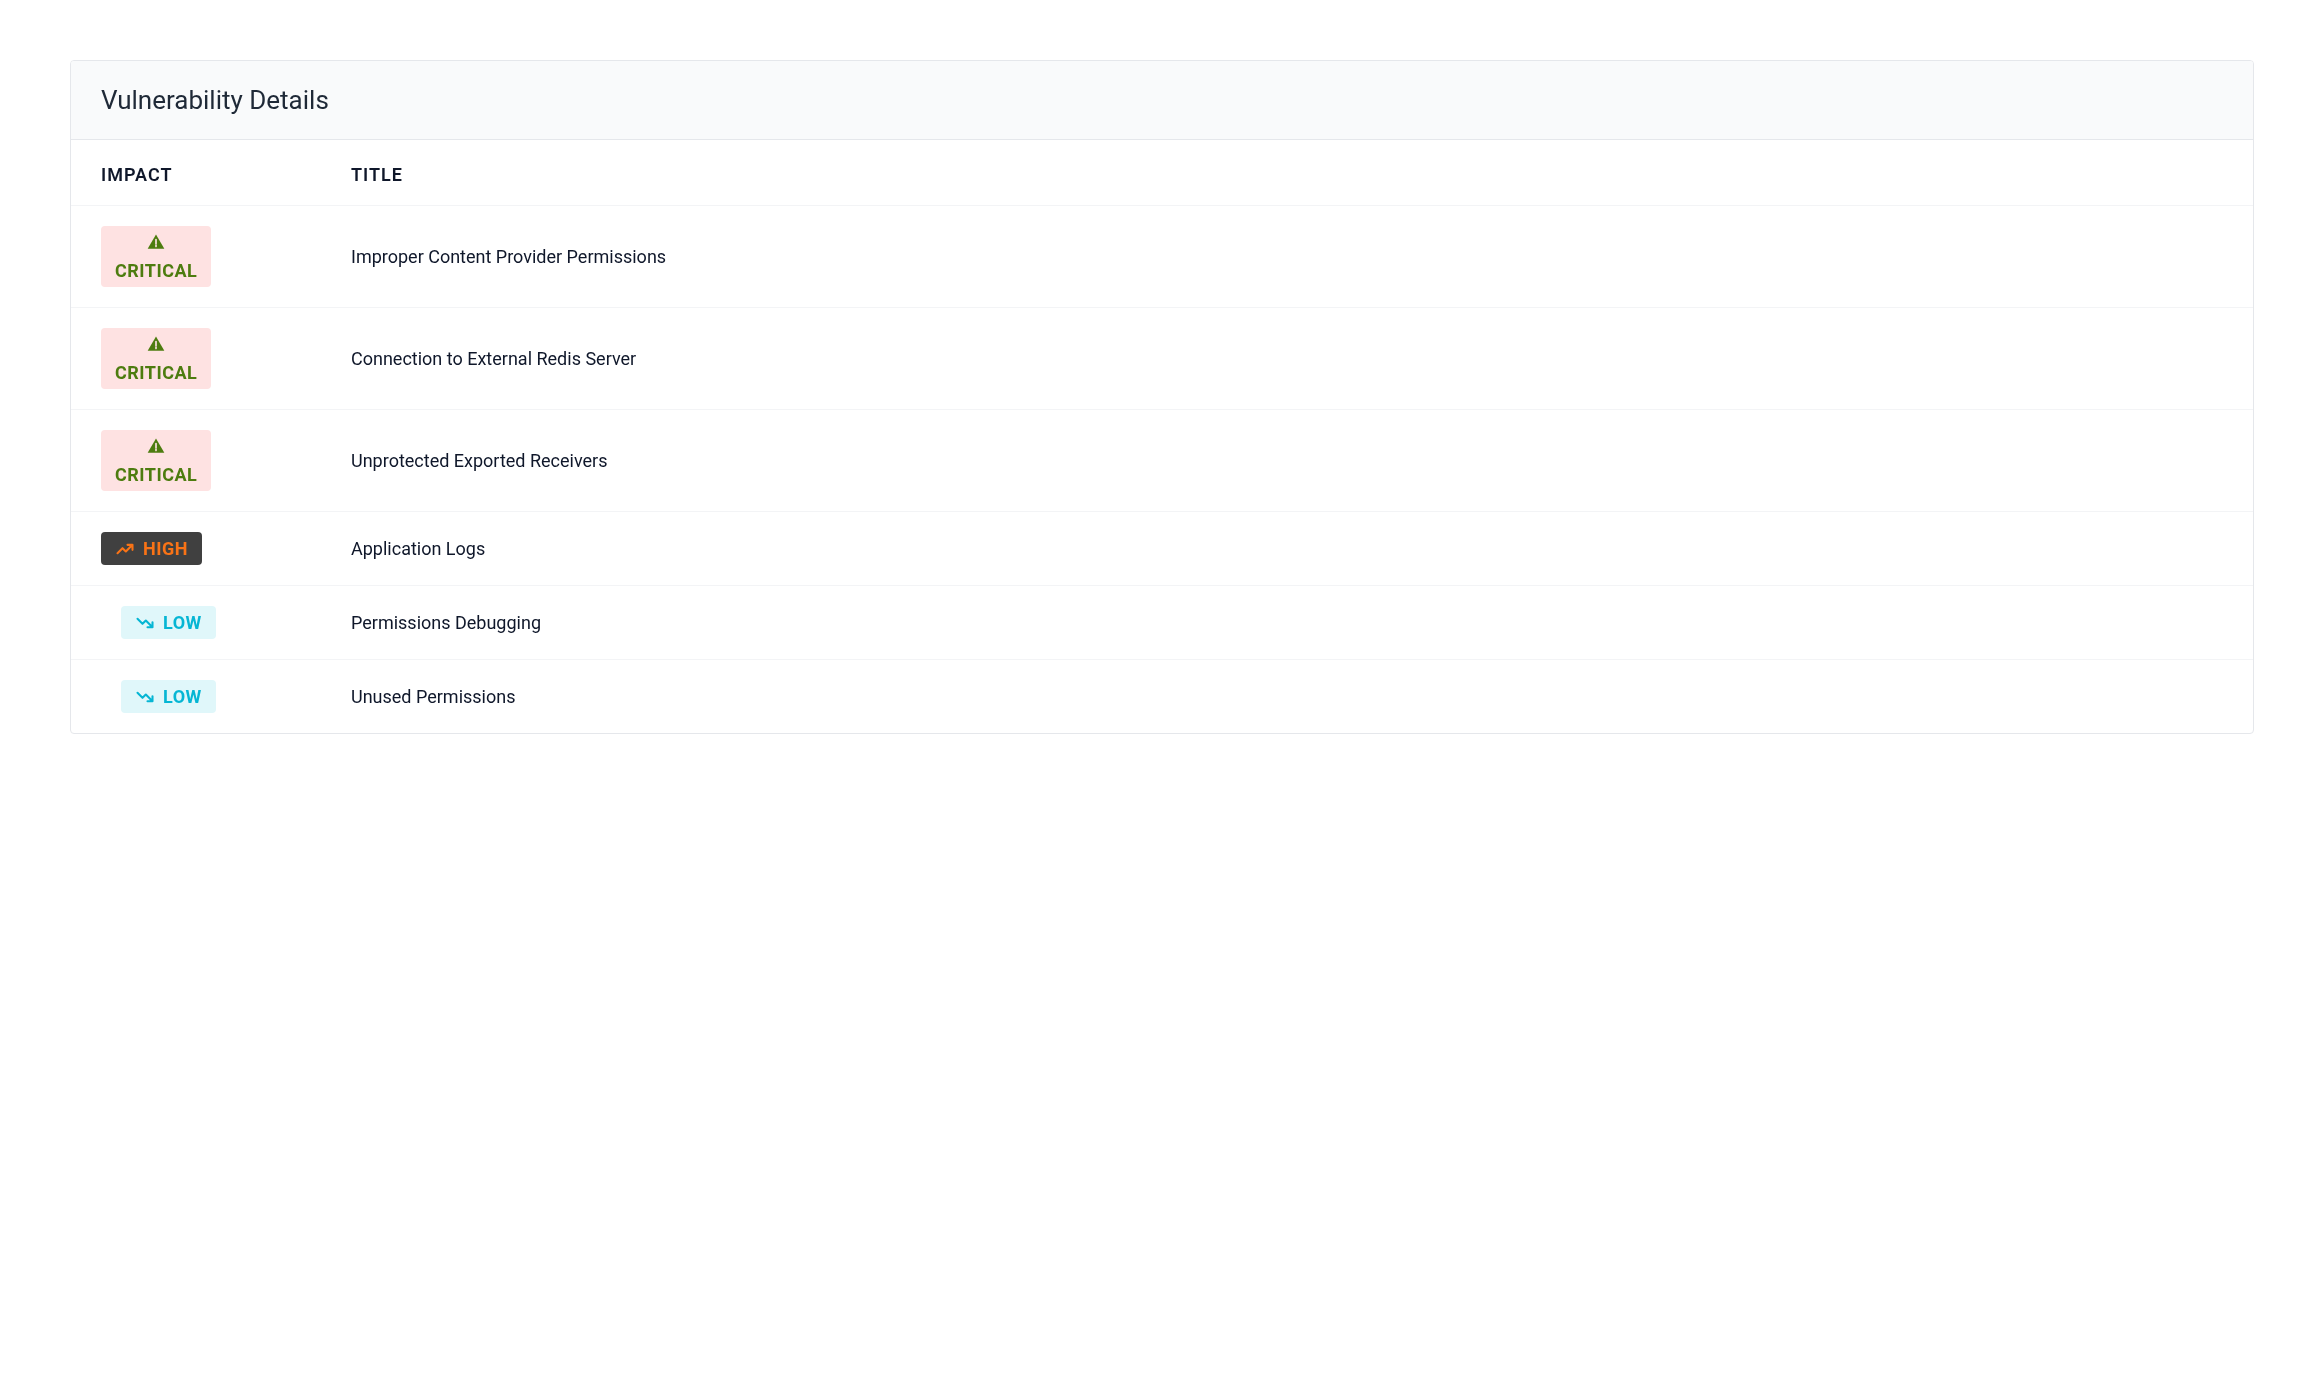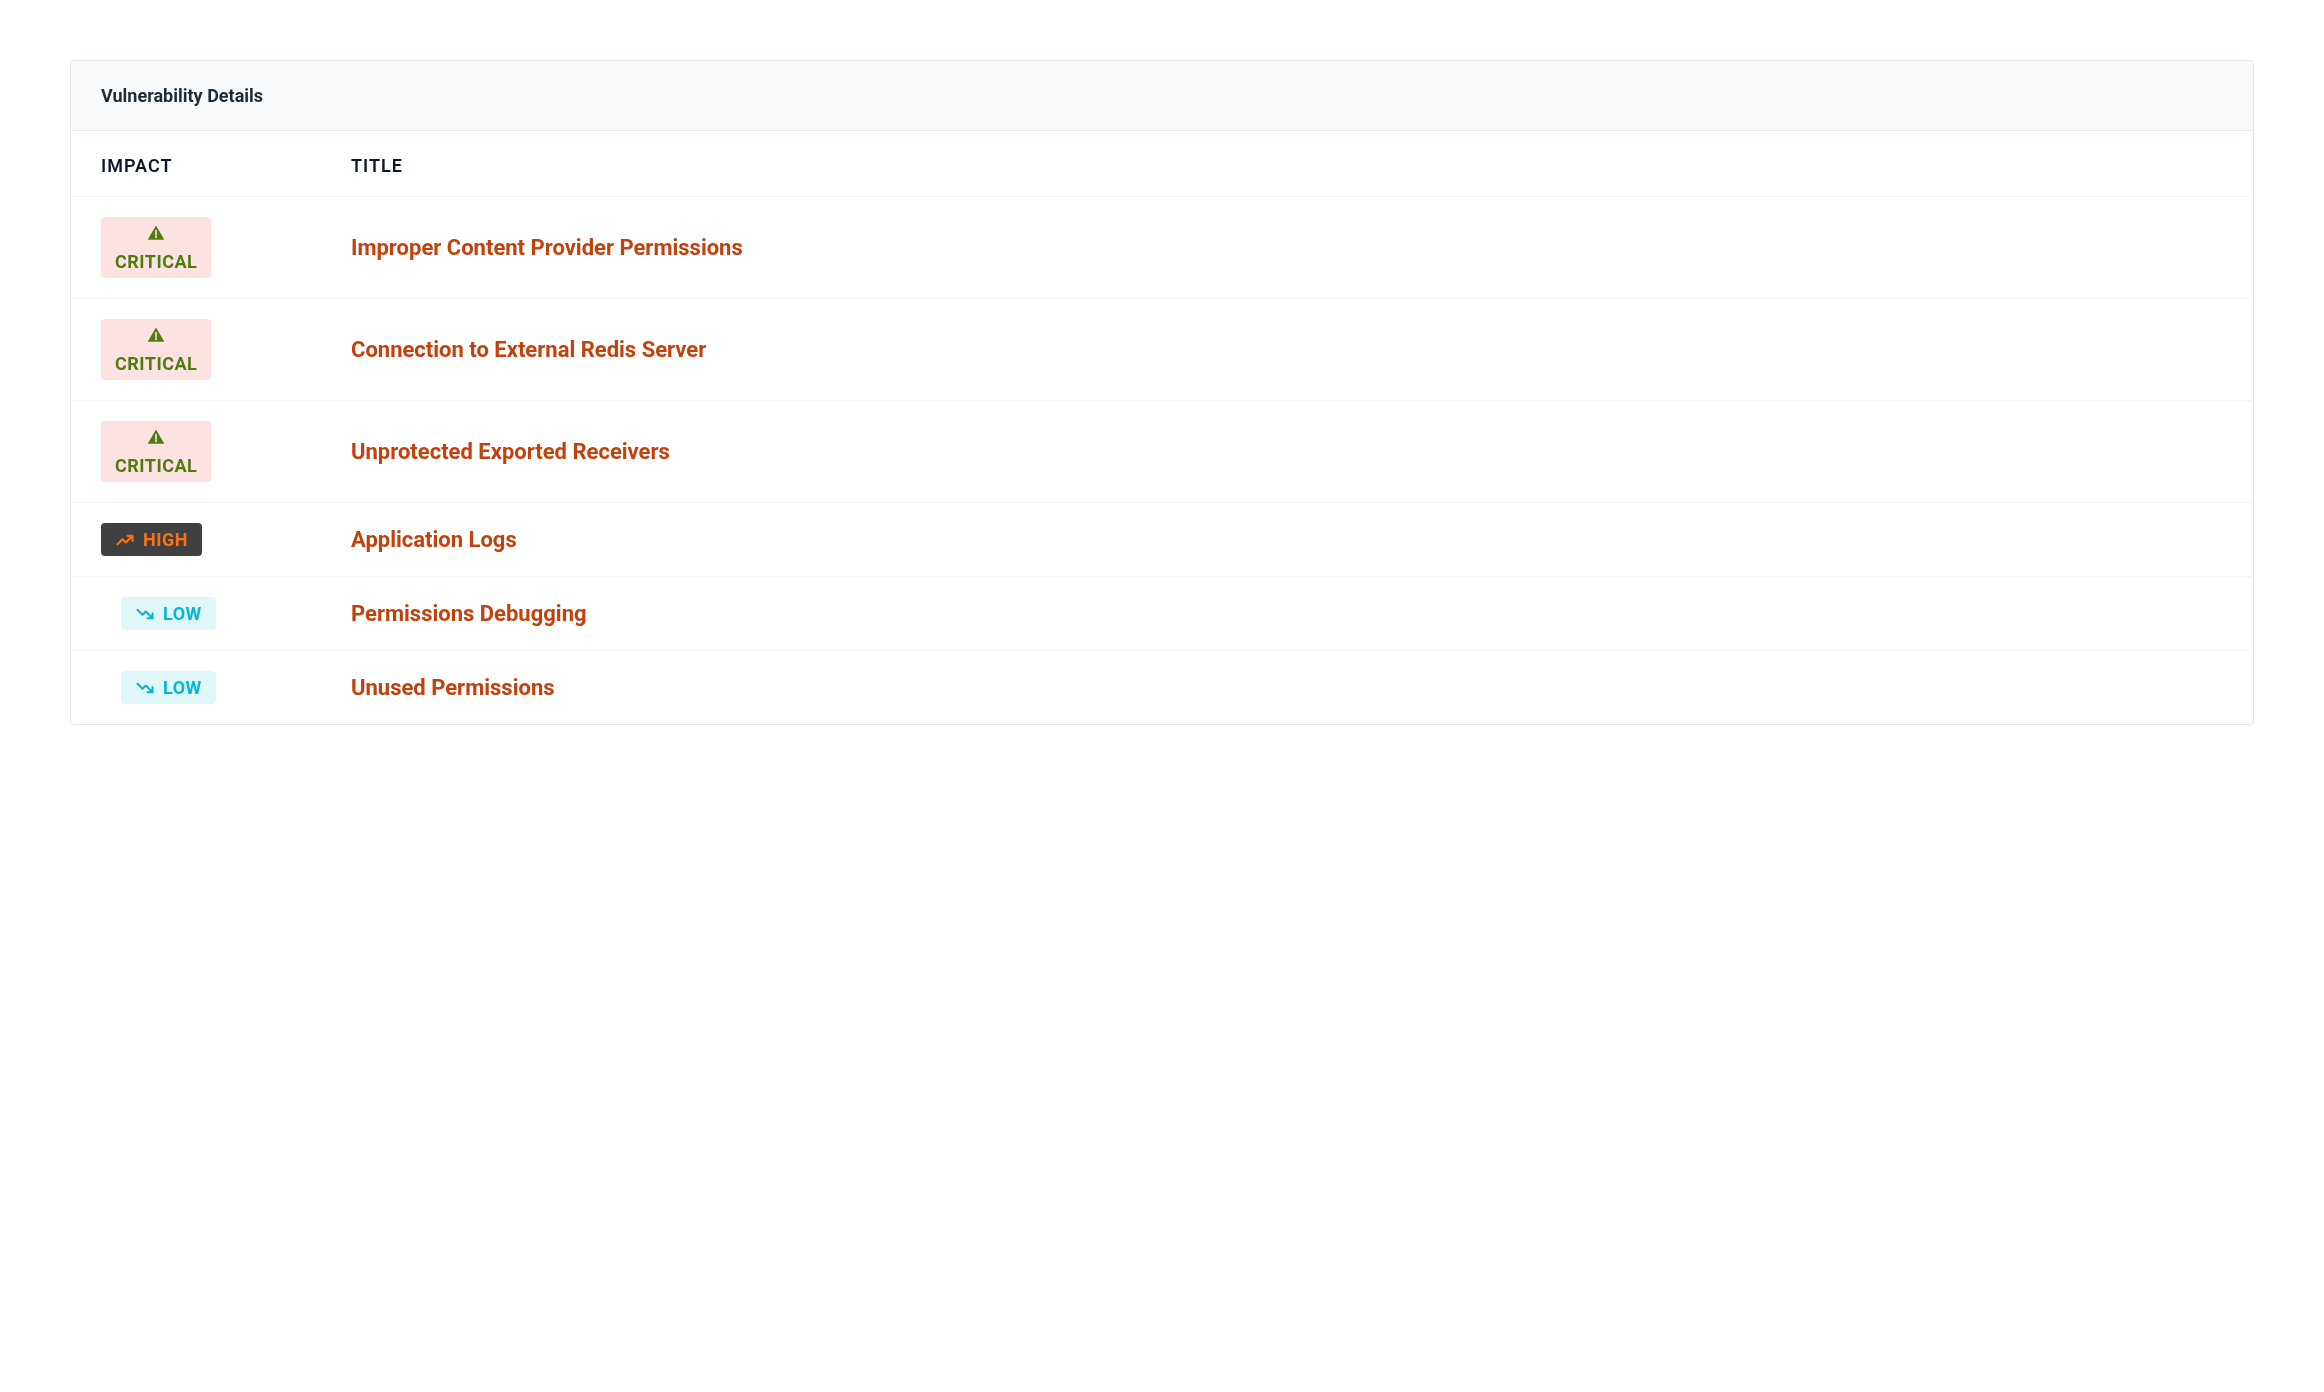--- a/index.html
+++ b/index.html
@@ -16,22 +16,22 @@
       border: 1px solid #e5e7eb;
       border-radius: 4px;
       overflow: hidden;
     }
     .panel-header {
       background: #f9fafb;
       padding: 24px 30px;
       border-bottom: 1px solid #e5e7eb;
     }
     .panel-title {
-      font-size: 18px;
-      font-weight: 700;
+      font-size: 26px;
+      font-weight: 400;
       color: #1f2937;
     }
     .table {
       width: 100%;
       border-collapse: collapse;
     }
     .table th {
       text-align: left;
       font-size: 18px;
       font-weight: 600;
@@ -81,23 +81,23 @@
       align-items: center;
       justify-content: center;
       width: 20px;
       height: 20px;
     }
     .badge-icon svg {
       width: 20px;
       height: 20px;
     }
     .title-text {
-      font-size: 22px;
-      color: #c2410c;
-      font-weight: 700;
+      font-size: 18px;
+      color: #0f172a;
+      font-weight: 400;
     }
   </style>
 </head>
 <body>
 
 <div class="panel">
   <div class="panel-header">
     <h2 class="panel-title">Vulnerability Details</h2>
   </div>
   <table class="table">

